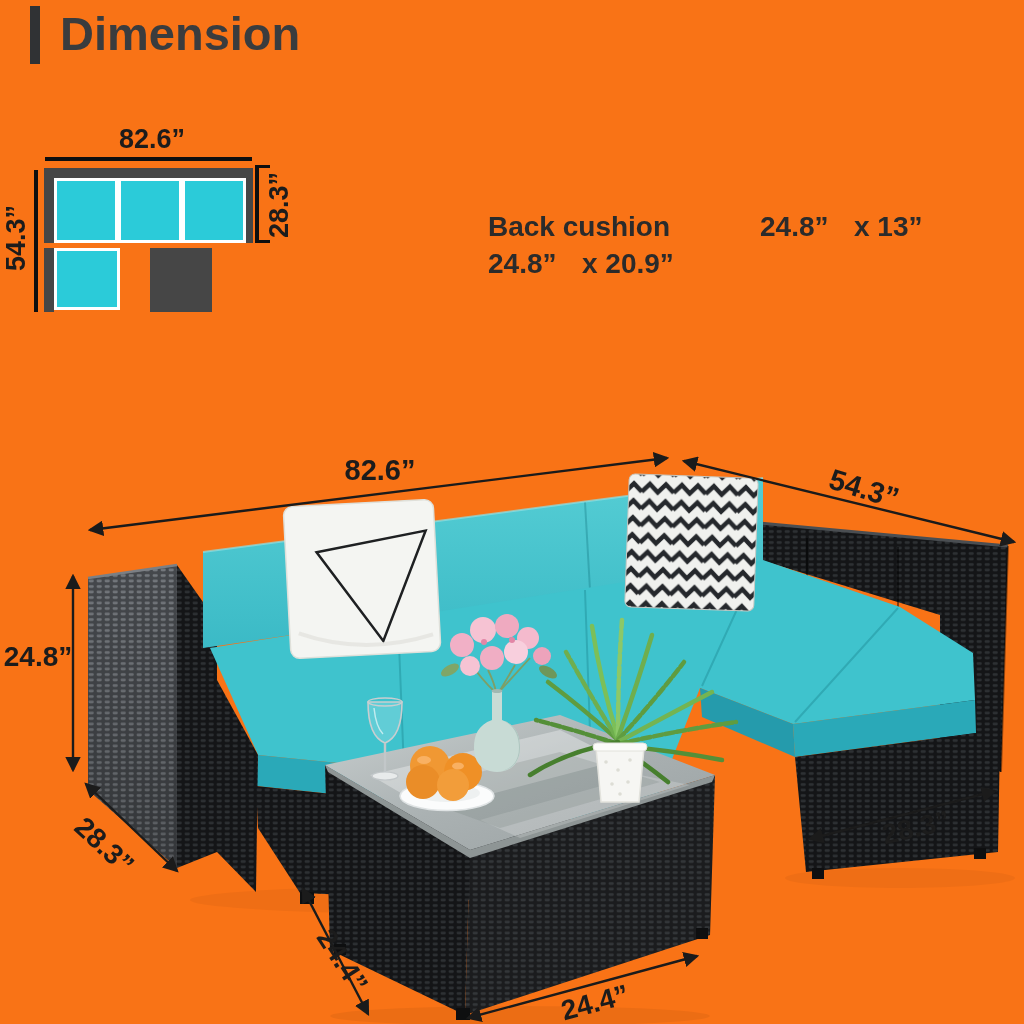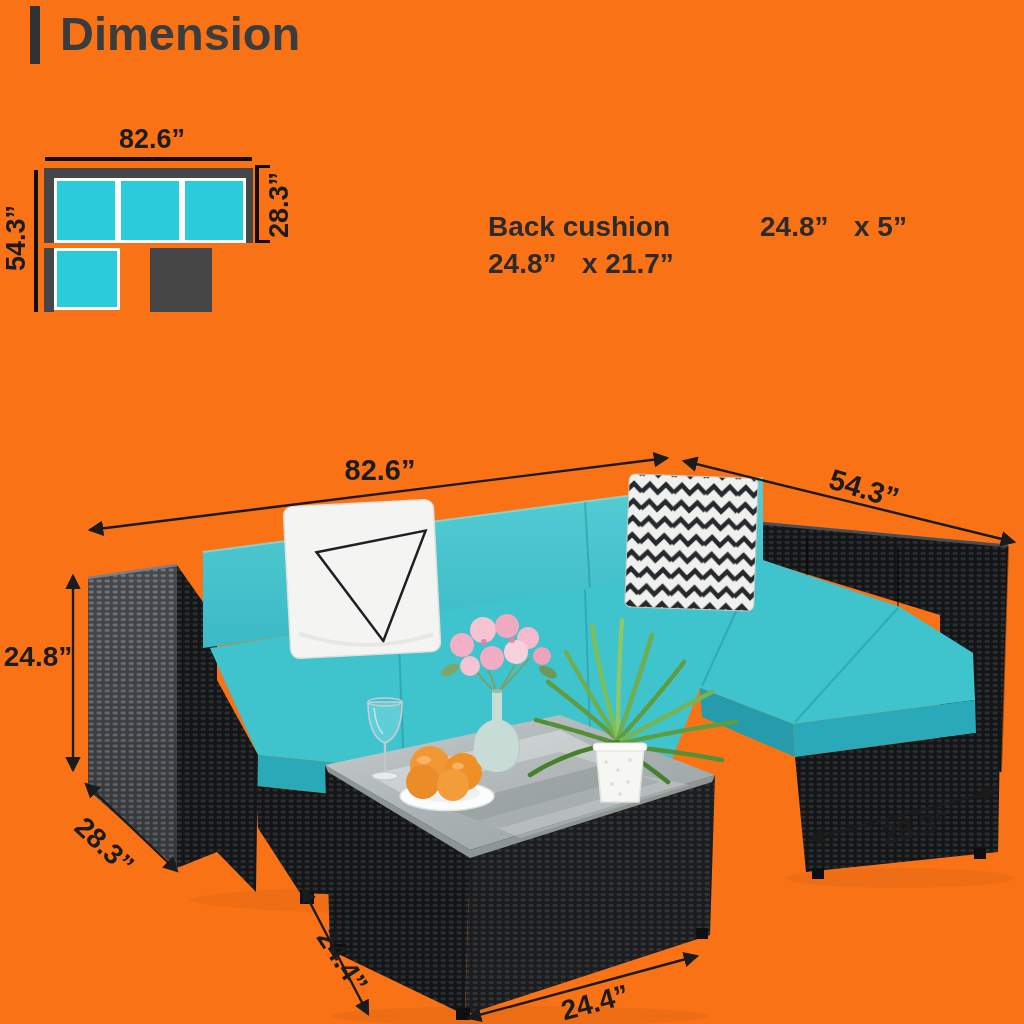--- a/index.html
+++ b/index.html
@@ -44,25 +44,25 @@
   <div class="srect teal" style="left:118px;top:178px;width:64px;height:65px"></div>
   <div class="srect teal" style="left:182px;top:178px;width:64px;height:65px"></div>
   <div class="srect dark" style="left:44px;top:248px;width:10px;height:64px"></div>
   <div class="srect teal" style="left:54px;top:248px;width:66px;height:62px"></div>
   <div class="srect dark" style="left:150px;top:248px;width:62px;height:64px"></div>
 
   <div class="specs">
     <div class="spec-row">
       <span class="spec-label">Back cushion</span>
       <span class="spec-size">24.8”</span>
-      <span class="spec-by">x 5”</span>
+      <span class="spec-by">x 13”</span>
     </div>
     <div class="spec-row">
       <span class="spec-size">24.8”</span>
-      <span class="spec-by">x 21.7”</span>
+      <span class="spec-by">x 20.9”</span>
     </div>
   </div>
 
   <svg class="photo-svg" viewBox="0 0 1024 594">
     <defs>
       <pattern id="wk" width="8" height="5.5" patternUnits="userSpaceOnUse">
         <rect width="8" height="5.5" fill="#141517"></rect>
         <rect x="0.6" y="1.1" width="5.2" height="2.7" rx="1.3" fill="#2d3033"></rect>
       </pattern>
       <pattern id="wkg" width="8" height="5.5" patternUnits="userSpaceOnUse">

